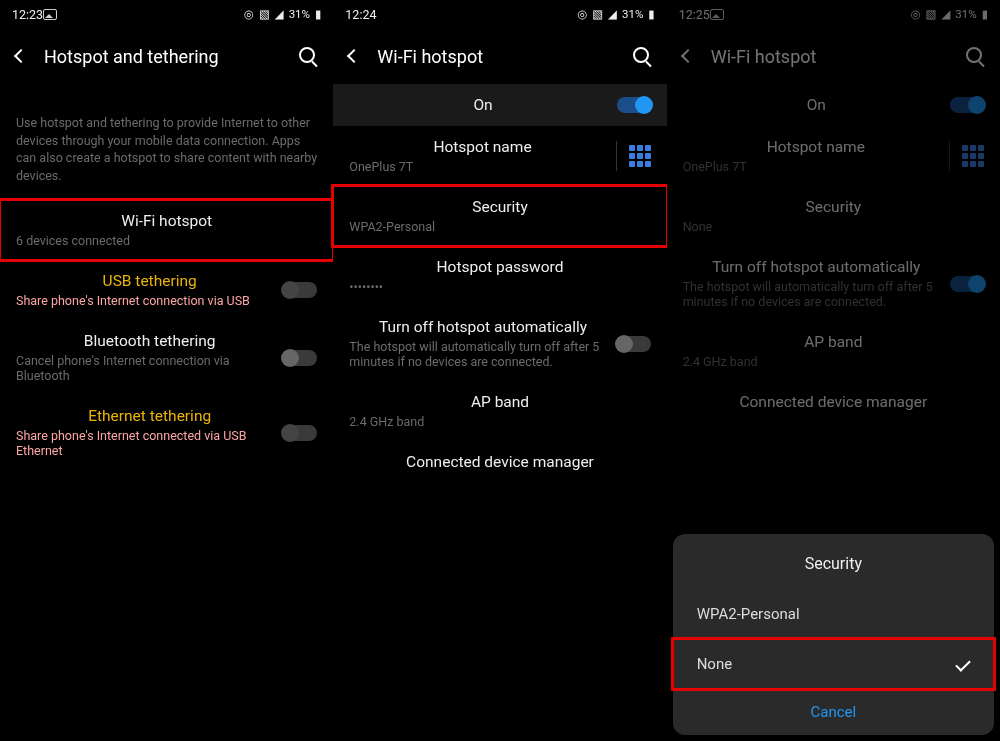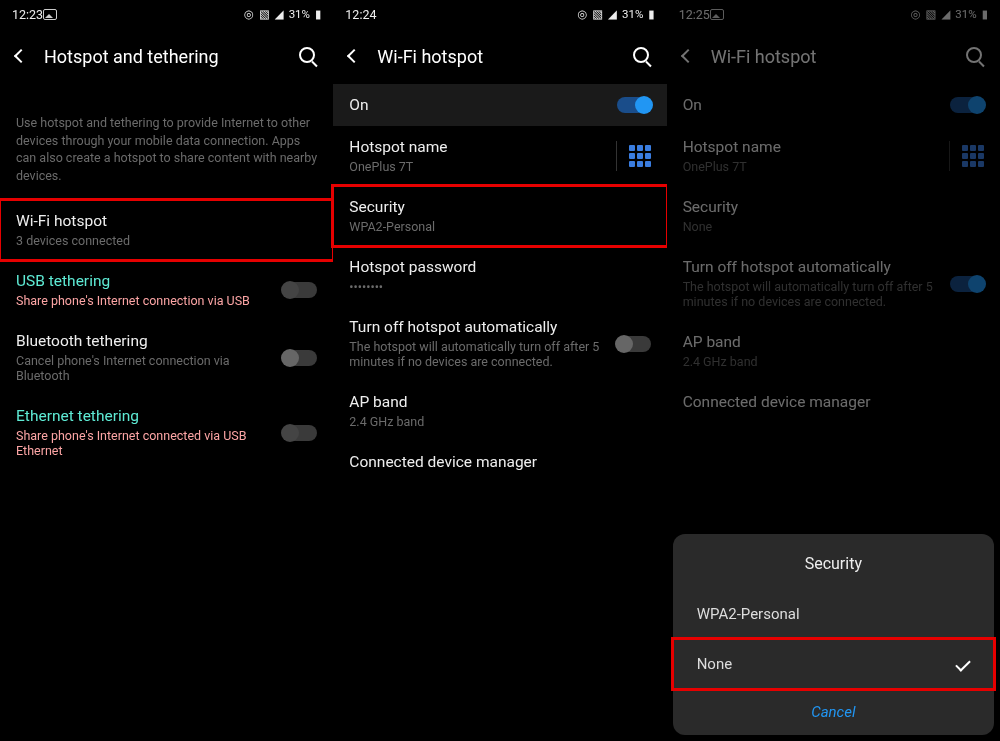--- a/index.html
+++ b/index.html
@@ -82,23 +82,23 @@
   .setting-row {
     padding: 12px 16px;
     display: flex;
     align-items: center;
     justify-content: space-between;
   }
   .setting-row.highlighted {
     background:#1a1a1a;
   }
   .setting-text { flex:1; display:flex; flex-direction:column; gap:3px; }
-  .setting-title { font-size: 15.5px; color: #eeeeee; }
+  .setting-title { font-size: 15.5px; color: #eeeeee; text-align: center; }
   .setting-sub { font-size: 12.5px; color: #6b6b6b; }
-  .disabled .setting-title { color: #5eead4; }
+  .disabled .setting-title { color: #eab308; }
   .disabled .setting-sub { color: #fca5a5; }
 
   .toggle {
     width: 34px; height: 16px; border-radius: 10px;
     background: #3a3a3a; position: relative;
     flex: 0 0 34px;
   }
   .toggle::after {
     content:""; position:absolute; width:18px; height:18px; border-radius:50%;
     background:#666; top:-1px; left:-2px;
@@ -139,21 +139,20 @@
     font-size: 15px;
     color: #ddd;
     display:flex;
     justify-content: space-between;
     align-items:center;
   }
   .check { width:14px; height:8px; border-left:2px solid #fff; border-bottom:2px solid #fff; transform:rotate(-45deg);}
   .sheet-cancel {
     text-align:center; color:#2196f3; font-size:15px;
     padding: 14px 0 10px 0;
-    font-style: italic;
   }
 </style>
 </head>
 <body>
 
 <div class="panel">
   <div class="status-bar">
     <div class="status-left">
       <span>12:23</span>
       <span class="pic-icon"></span>
@@ -169,21 +168,21 @@
   <div class="header">
     <div class="back-chevron"></div>
     <div class="header-title">Hotspot and tethering</div>
     <div class="search-icon"></div>
   </div>
   <div class="desc">Use hotspot and tethering to provide Internet to other devices through your mobile data connection. Apps can also create a hotspot to share content with nearby devices.</div>
 
   <div class="setting-row red-box">
     <div class="setting-text">
       <div class="setting-title">Wi-Fi hotspot</div>
-      <div class="setting-sub">3 devices connected</div>
+      <div class="setting-sub">6 devices connected</div>
     </div>
   </div>
   <div class="setting-row disabled">
     <div class="setting-text">
       <div class="setting-title">USB tethering</div>
       <div class="setting-sub">Share phone's Internet connection via USB</div>
     </div>
     <div class="toggle disabled"></div>
   </div>
   <div class="setting-row">

